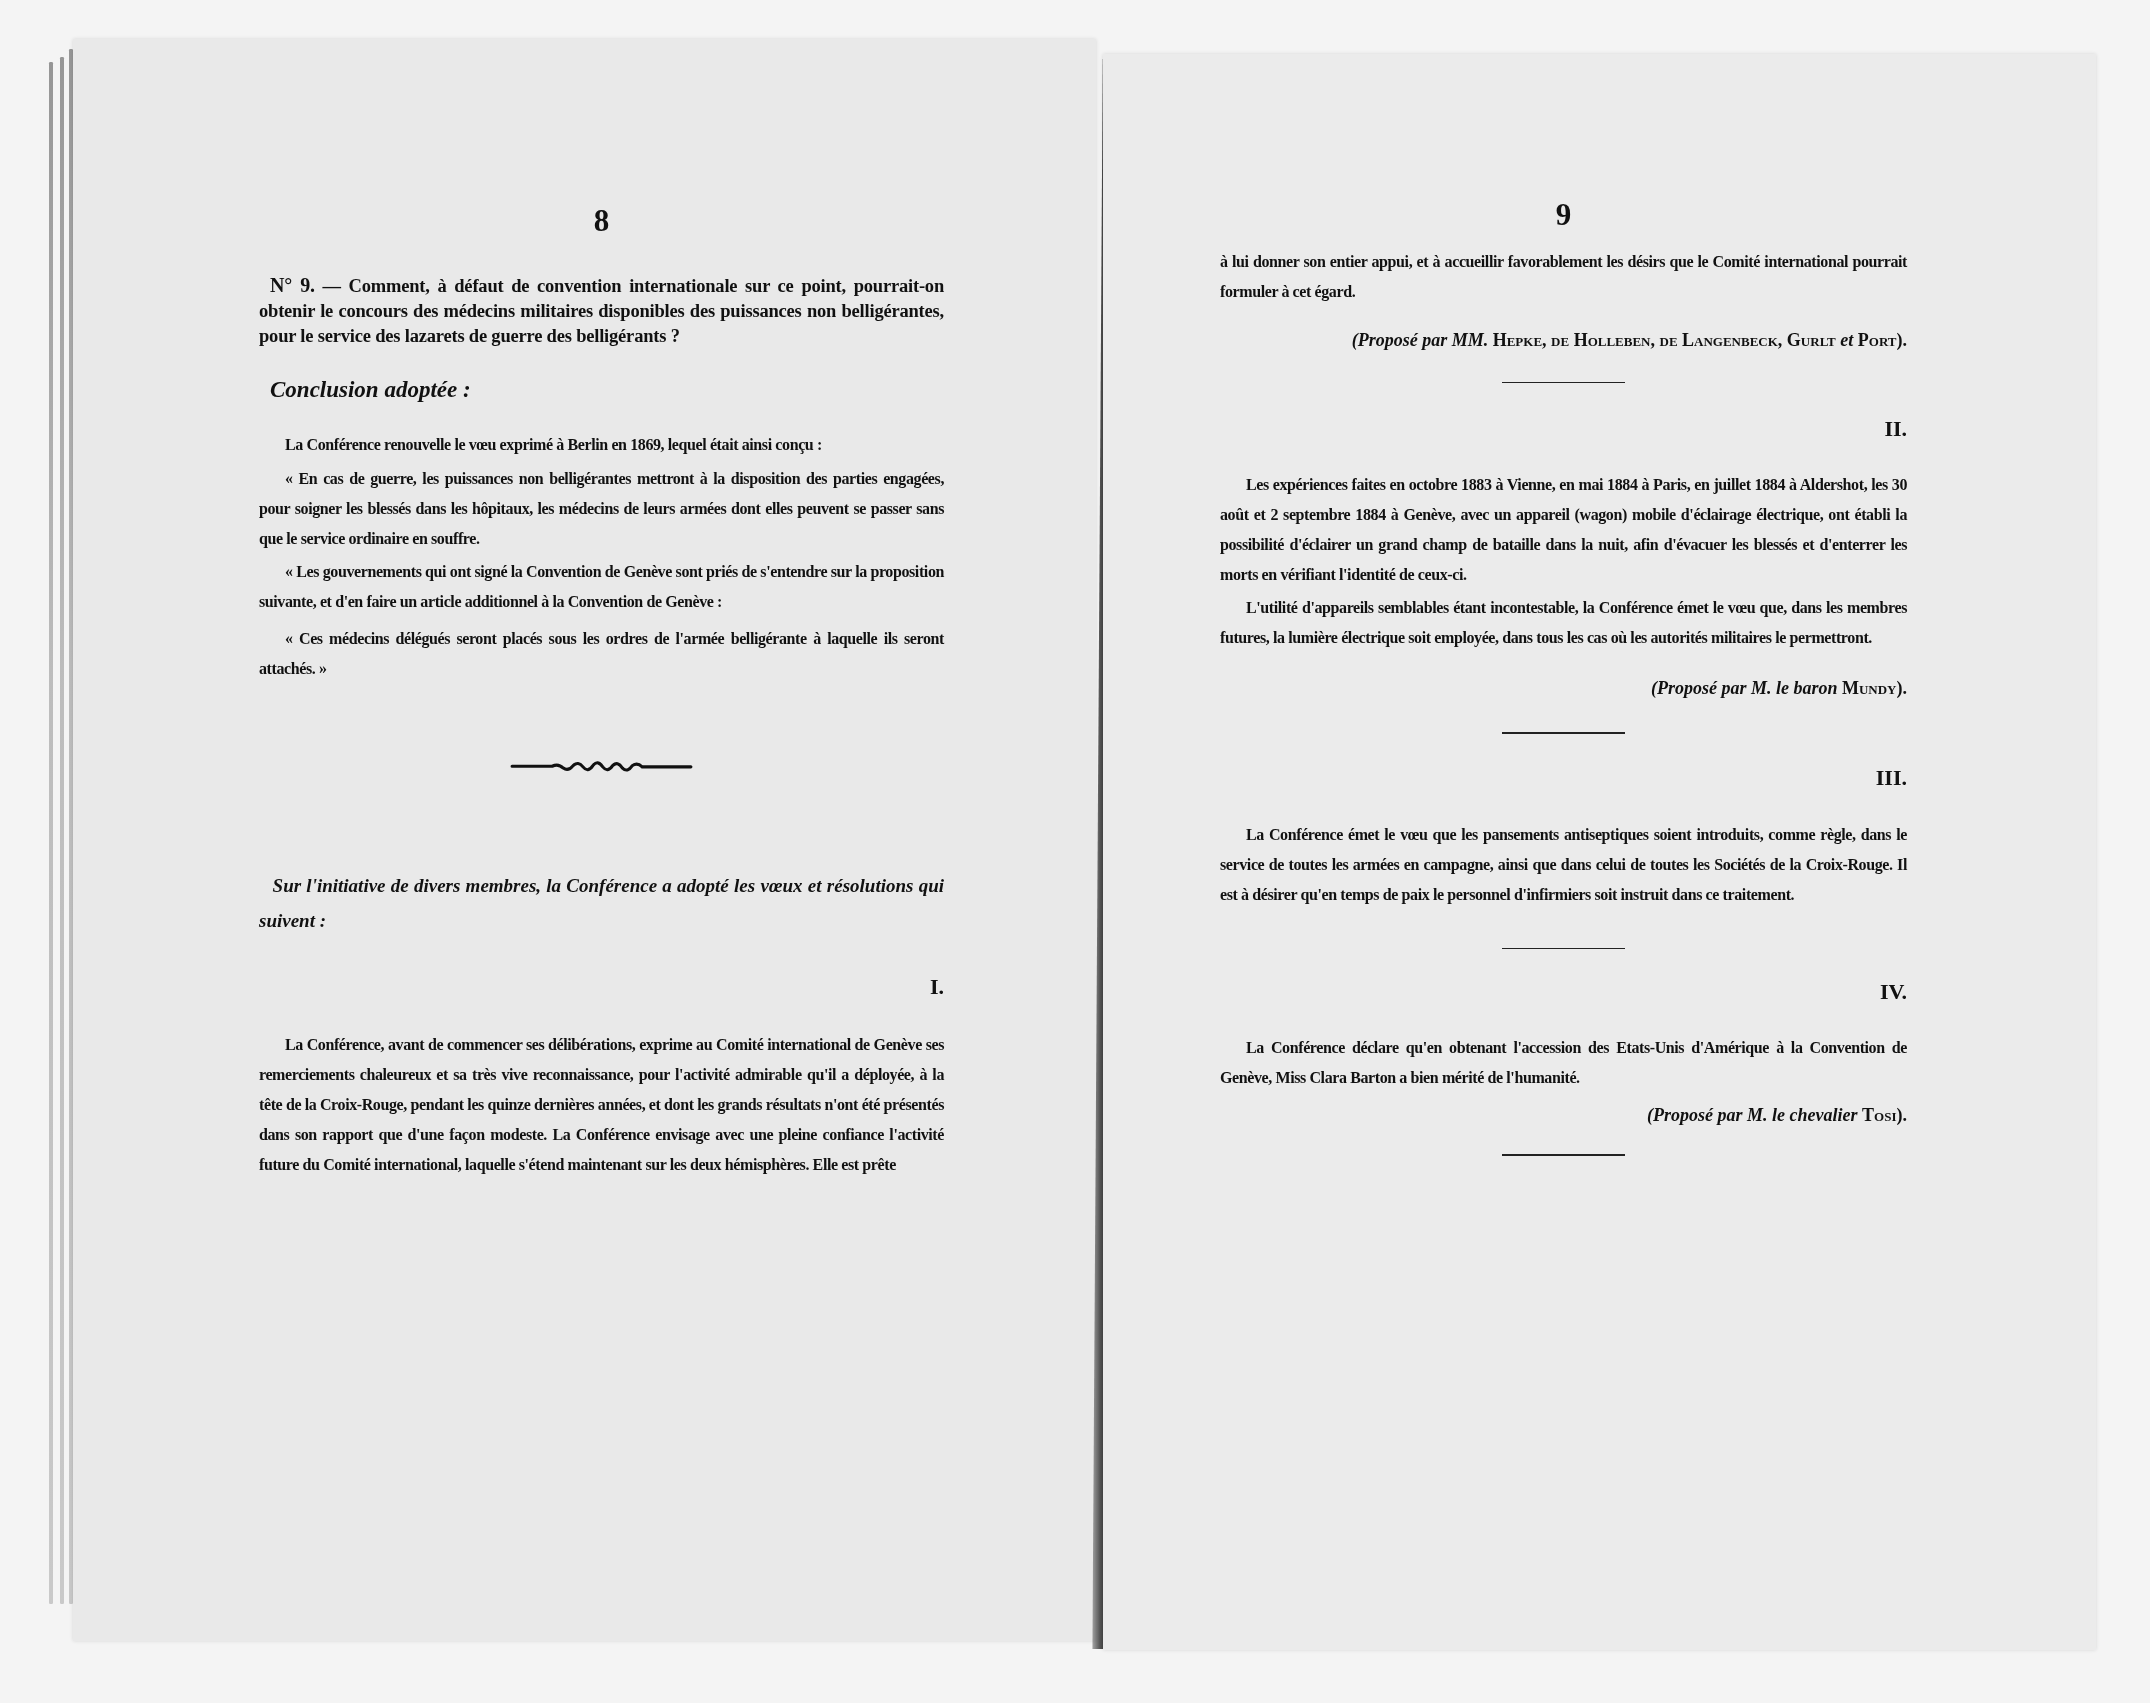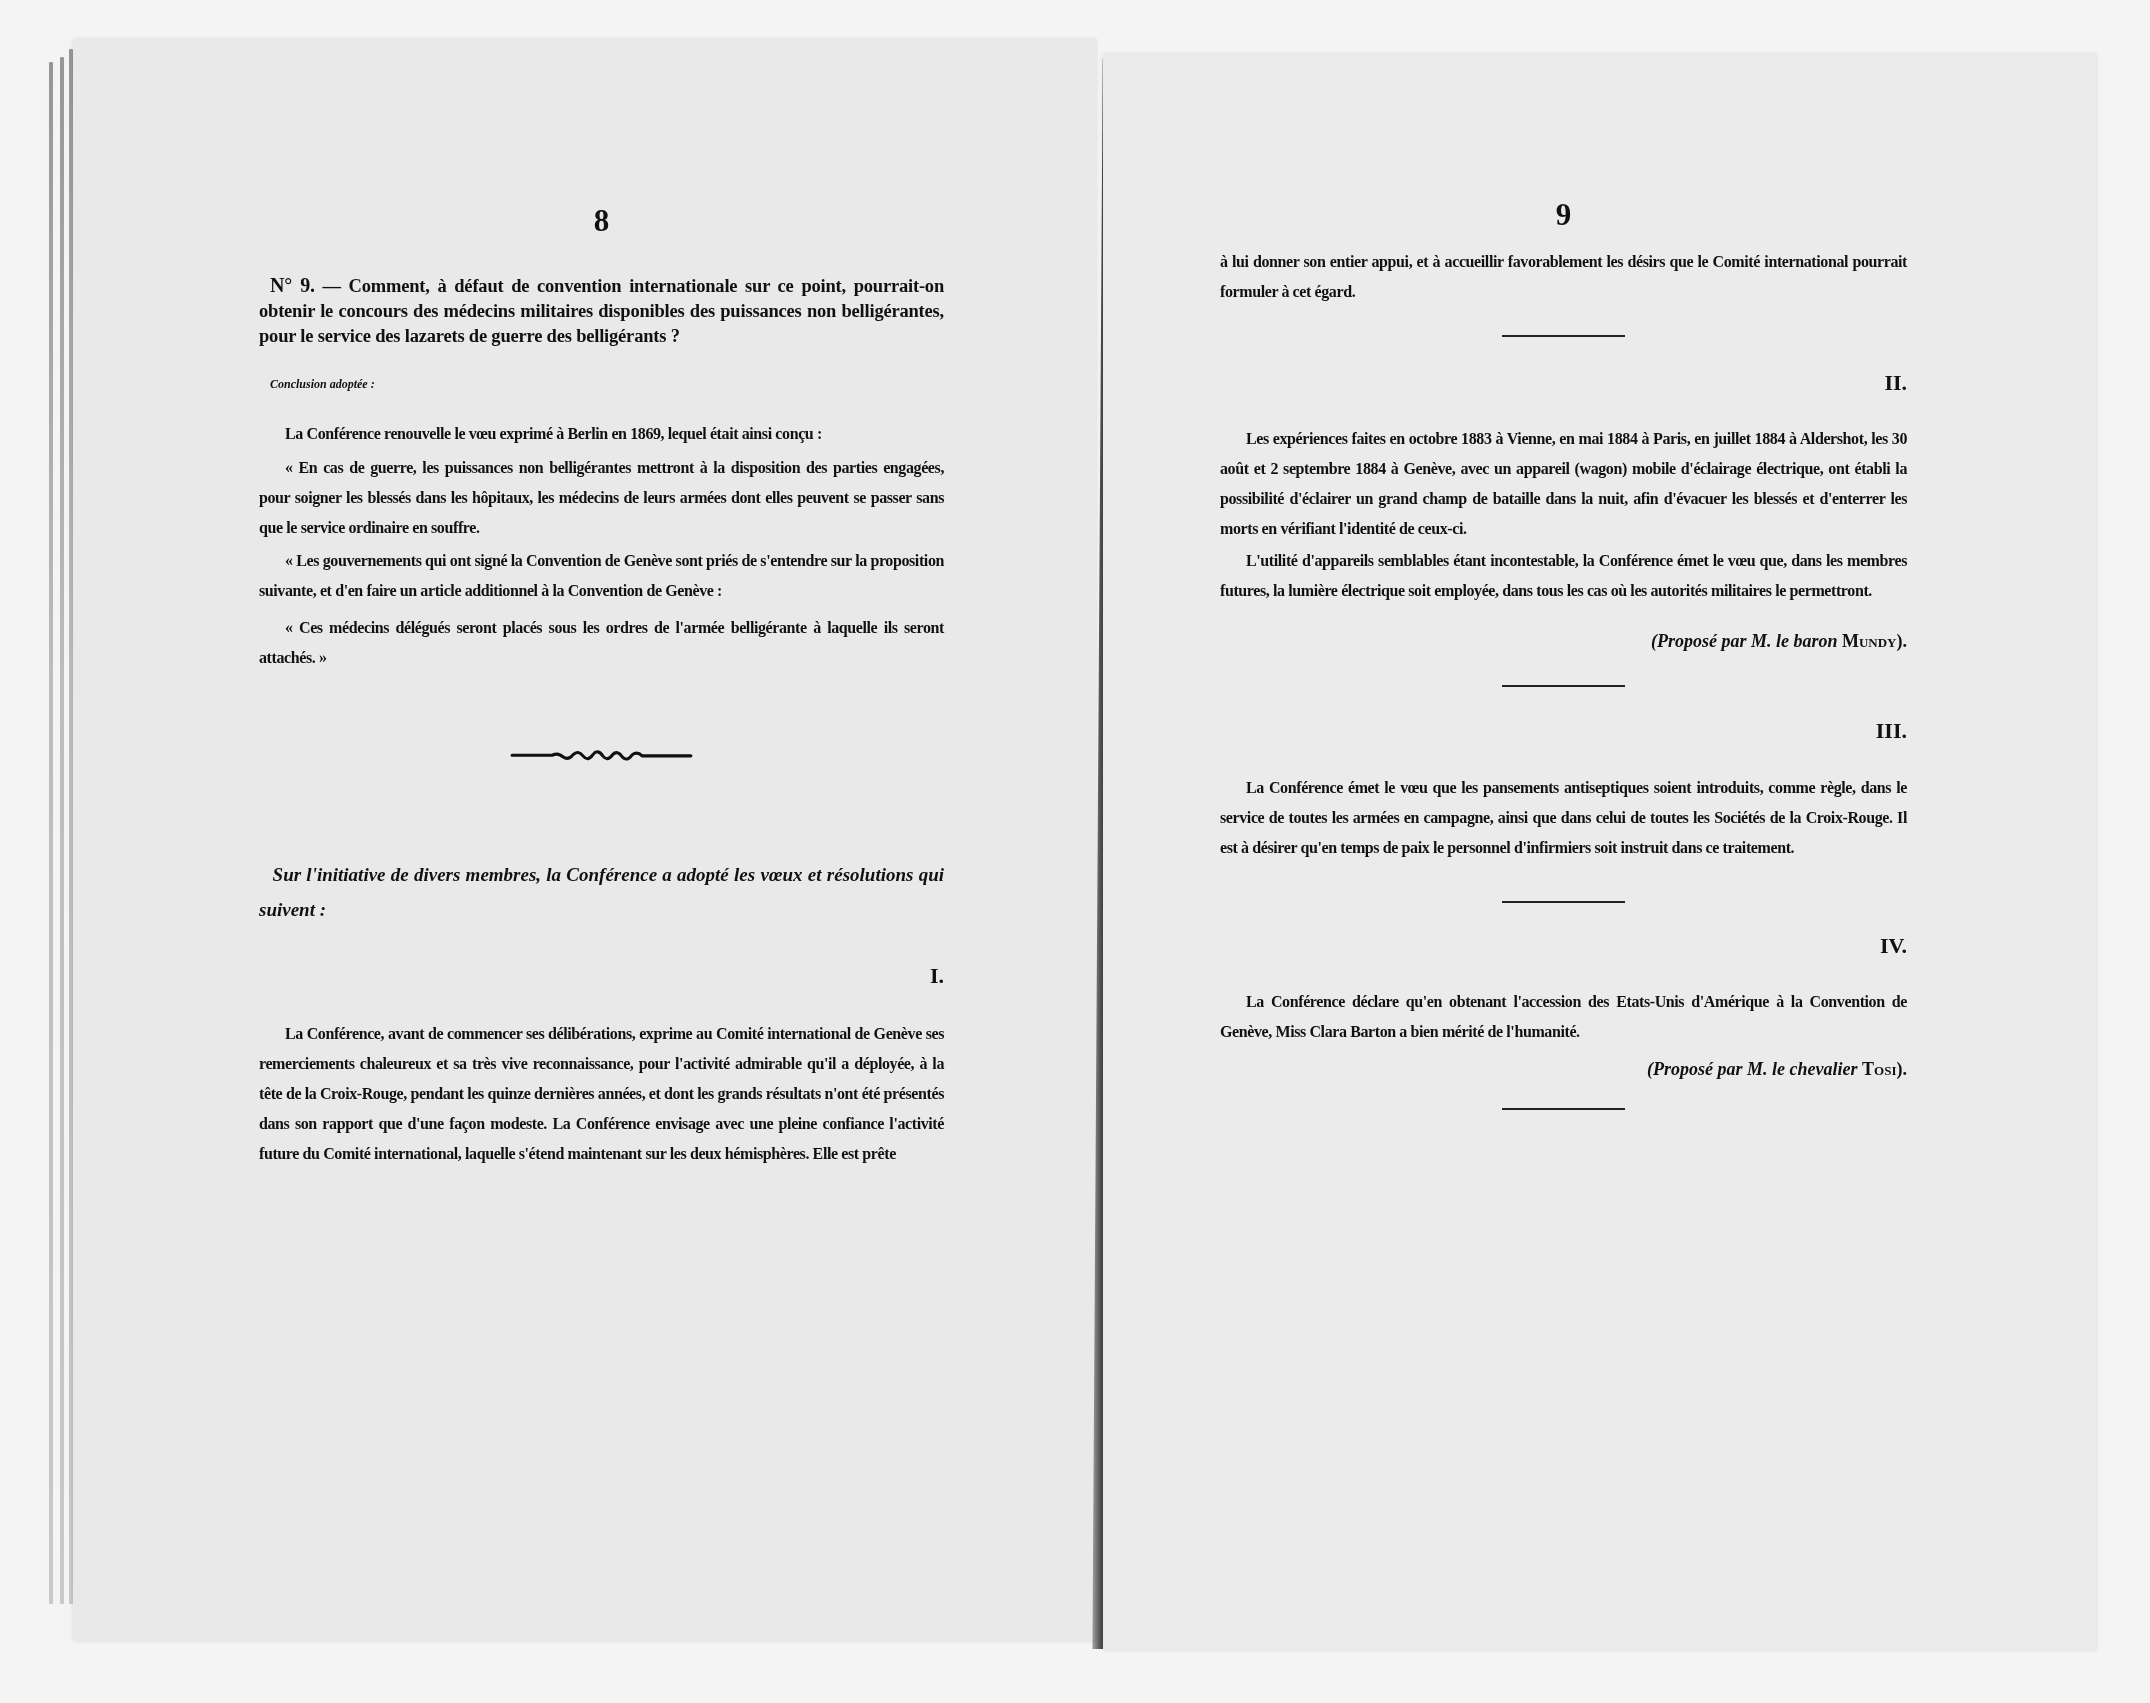--- a/index.html
+++ b/index.html
@@ -28,21 +28,21 @@
   .col { position: absolute; }
   #left-col  { left: 186px; top: 166px; width: 685px; }
   #right-col { left: 117px; top: 145px; width: 687px; }
   .page-number { text-align: center; font-size: 31px; font-weight: bold; margin: 0 0 37px 0; line-height: 1; }
   #page-right .page-number { margin-bottom: 17px; }
   p { margin: 0; text-align: justify; text-align-last: left; }
   .body-text { font-size: 16px; line-height: 30px; font-weight: bold; letter-spacing: -0.4px; }
   .indent { text-indent: 26px; }
   .question { font-size: 18.5px; line-height: 25px; font-weight: bold; letter-spacing: -0.2px; }
   .question .num { font-size: 20px; font-weight: 900; }
-  .label-italic { font-style: italic; font-weight: bold; font-size: 12px; margin: 28px 0 27px 11px; }
+  .label-italic { font-style: italic; font-weight: bold; font-size: 23px; margin: 28px 0 27px 11px; }
   .intro-italic { font-style: italic; font-weight: bold; font-size: 19px; line-height: 35px; text-indent: 13.6px; }
   .attribution { font-size: 18px; font-weight: bold; line-height: 28px; }
   .attribution .it { font-style: italic; }
   .attribution .sc { font-variant: small-caps; }
   .attr-right { text-align: right; text-align-last: right; }
   .section-heading { text-align: right; font-size: 22px; font-weight: bold; margin: 0; line-height: 1; }
   .rule { height: 1.8px; background: #222; width: 123px; margin: 0 auto; }
   .ornament { width: 185px; height: 18.5px; margin: 0 auto; display: block; }
 </style>
 </head>
@@ -84,20 +84,26 @@
 </div>
 
 <div class="spine"></div>
 
 <div class="page" id="page-right">
   <div class="col" id="right-col">
     <div class="page-number">9</div>
 
     <p class="body-text">à lui donner son entier appui, et à accueillir favorablement les désirs que le Comité international pourrait formuler à cet égard.</p>
 
+    <p class="attribution attr-right" style="margin-top:18.5px; padding-left:25px;">
+      <span class="it">(Proposé par MM.</span>
+      <span class="sc">Hepke, de Holleben, de Langenbeck, Gurlt</span>
+      <span class="it">et</span>
+      <span class="sc">Port</span><span>).</span>
+    </p>
 
     <div style="height:28px;"></div>
     <div class="rule"></div>
     <div style="height:35px;"></div>
     <div class="section-heading">II.</div>
     <div style="height:30px;"></div>
 
     <p class="body-text indent">Les expériences faites en octobre 1883 à Vienne, en mai 1884 à Paris, en juillet 1884 à Aldershot, les 30 août et 2 septembre 1884 à Genève, avec un appareil (wagon) mobile d'éclairage électrique, ont établi la possibilité d'éclairer un grand champ de bataille dans la nuit, afin d'évacuer les blessés et d'enterrer les morts en vérifiant l'identité de ceux-ci.</p>
     <p class="body-text indent" style="margin-top:2.5px;">L'utilité d'appareils semblables étant incontestable, la Conférence émet le vœu que, dans les membres futures, la lumière électrique soit employée, dans tous les cas où les autorités militaires le permettront.</p>
 

